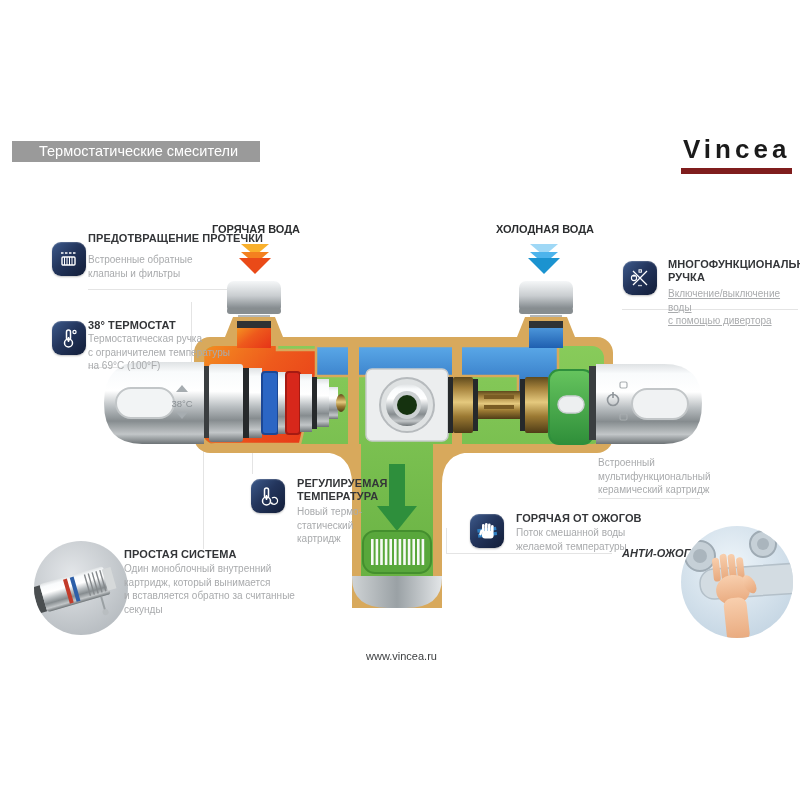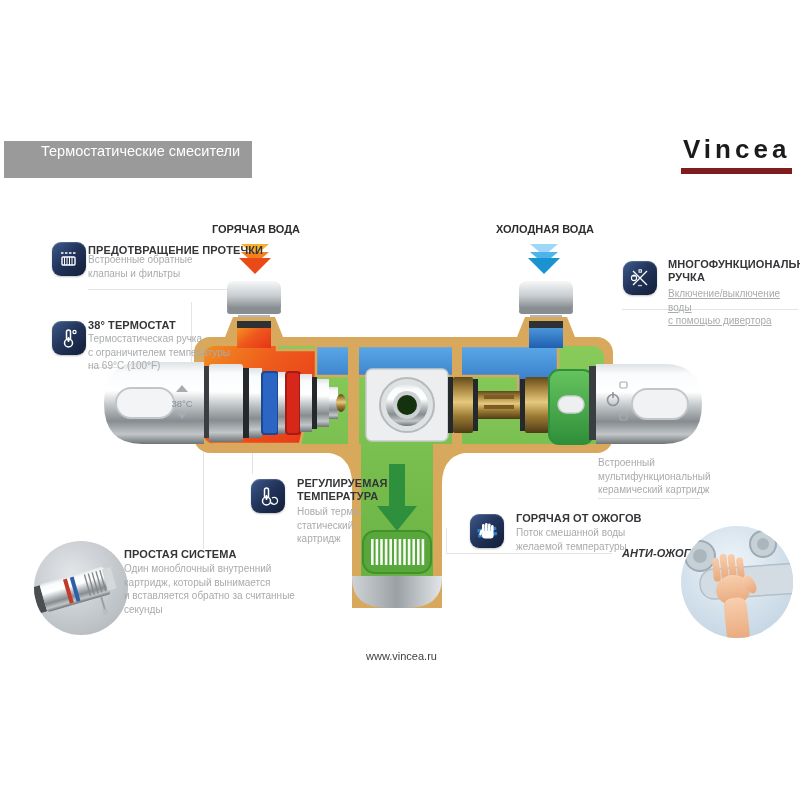--- a/index.html
+++ b/index.html
@@ -3,22 +3,22 @@
 <meta charset="utf-8">
 <style>
   html,body{margin:0;padding:0;}
   body{
     width:800px;height:800px;position:relative;overflow:hidden;
     background:#ffffff;font-family:"Liberation Sans",sans-serif;
   }
   .abs{position:absolute;}
   
   .header-bar{
-    left:4px;top:141px;width:248px;height:37px;background:#9a9a9a;
-    color:#ffffff;font-size:14.5px;line-height:21px;padding-left:37px;
+    left:12px;top:141px;width:248px;height:21px;background:#9a9a9a;
+    color:#ffffff;font-size:14.5px;line-height:21px;padding-left:27px;
     box-sizing:border-box;white-space:nowrap;
   }
   .brand-logo{
     left:681px;top:134px;font-size:26px;font-weight:bold;color:#1b1b1b;
     letter-spacing:4px;border-bottom:6px solid #7f1d1d;padding:0 2px 3px 2px;
   }
   
   .ann-title{
     font-size:11px;font-weight:bold;color:#333538;line-height:13px;
     white-space:pre-line;letter-spacing:.1px;
@@ -297,21 +297,21 @@
 <div class="abs flow-label" style="left:256px;top:223px;">ГОРЯЧАЯ ВОДА</div>
 <div class="abs flow-label" style="left:545px;top:223px;">ХОЛОДНАЯ ВОДА</div>
 
 <div class="abs tile" style="left:52px;top:242px;">
   <svg width="22" height="22" viewBox="0 0 22 22">
     <path d="M3,5 h2.5 M7,5 h2.5 M11,5 h2.5 M15,5 h2.5" stroke="#fff" stroke-width="1.6"></path>
     <rect x="4" y="9" width="13" height="8" rx="1" fill="none" stroke="#fff" stroke-width="1.4"></rect>
     <path d="M6.5,9 v8 M9,9 v8 M11.5,9 v8 M14,9 v8" stroke="#fff" stroke-width="1"></path>
   </svg>
 </div>
-<div class="abs ann-title" style="left:88px;top:244px;">ПРЕДОТВРАЩЕНИЕ ПРОТЕЧКИ</div>
+<div class="abs ann-title" style="left:88px;top:232px;">ПРЕДОТВРАЩЕНИЕ ПРОТЕЧКИ</div>
 <div class="abs ann-body" style="left:88px;top:253px;">Встроенные обратные
 клапаны и фильтры</div>
 
 <div class="abs tile" style="left:52px;top:321px;">
   <svg width="22" height="22" viewBox="0 0 22 22">
     <rect x="8.5" y="3" width="4" height="10" rx="2" fill="none" stroke="#fff" stroke-width="1.5"></rect>
     <circle cx="10.5" cy="16" r="4" fill="none" stroke="#fff" stroke-width="1.5"></circle>
     <line x1="10.5" y1="10" x2="10.5" y2="15" stroke="#fff" stroke-width="1.5"></line>
     <circle cx="16.5" cy="5" r="1.6" fill="none" stroke="#fff" stroke-width="1.2"></circle>
   </svg>

